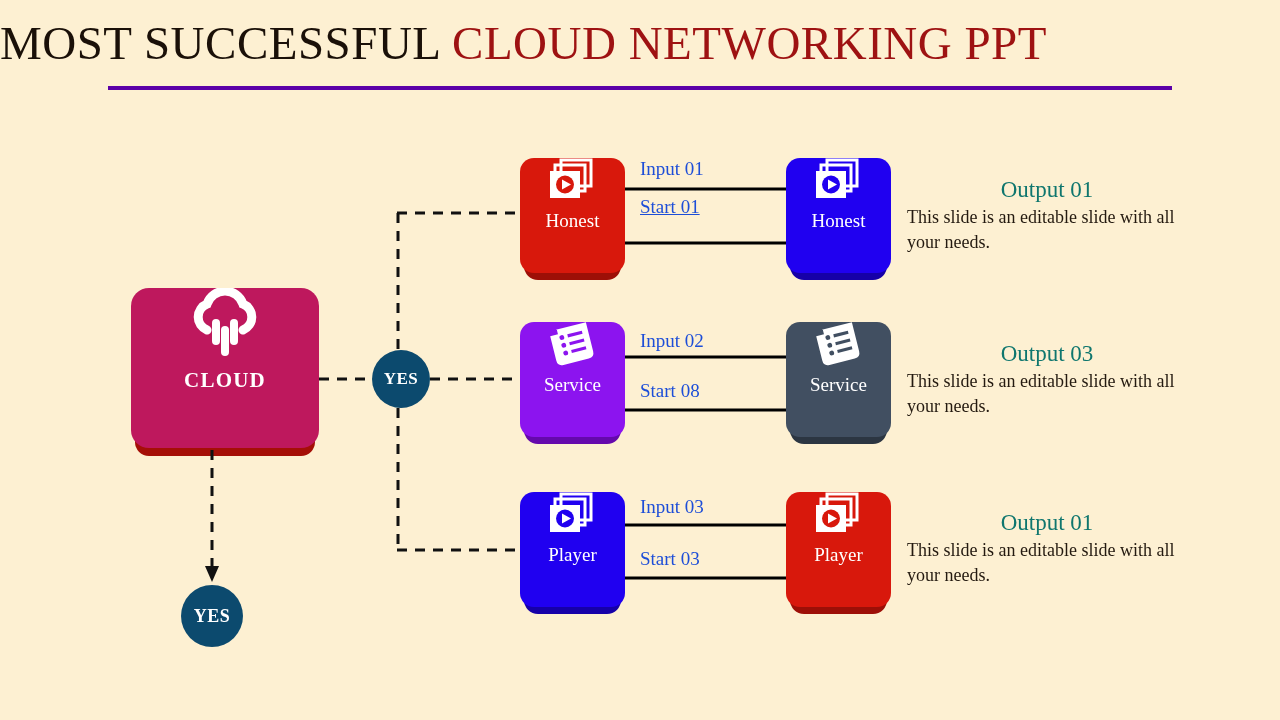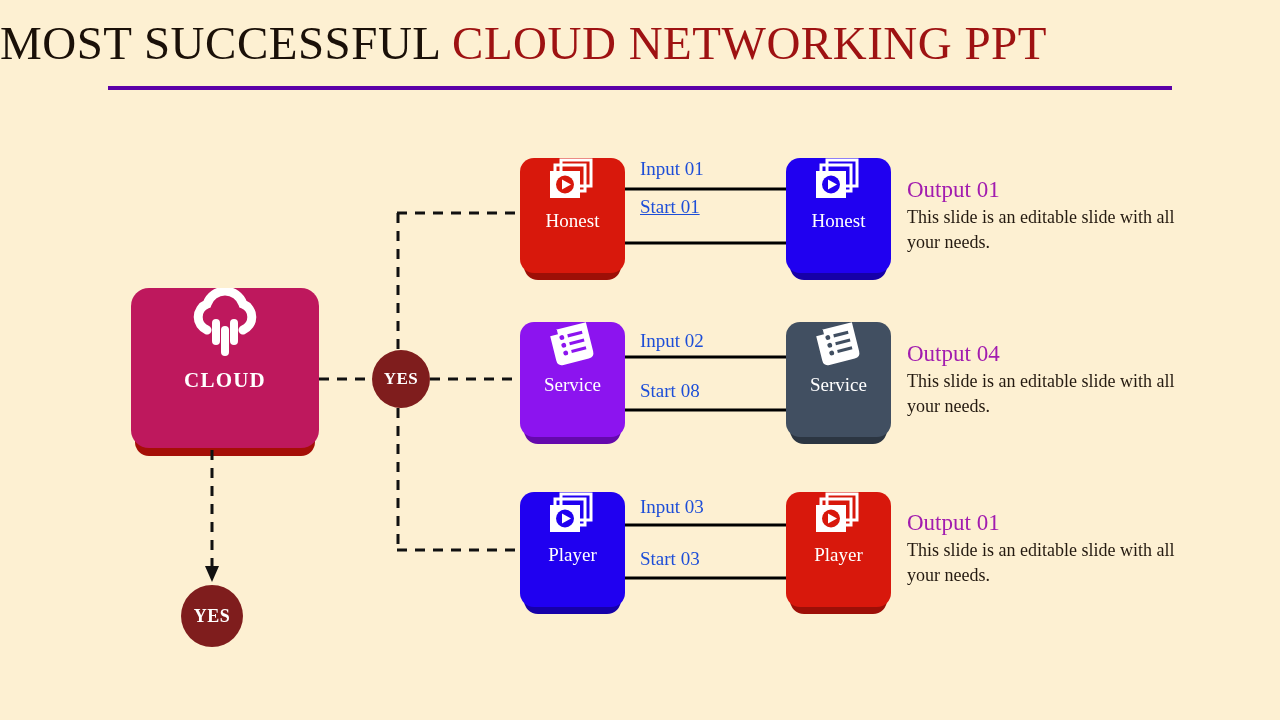--- a/index.html
+++ b/index.html
@@ -123,21 +123,21 @@
   .n-right-1 { left: 786px; top: 158px; }
   .n-mid-2   { left: 520px; top: 322px; }
   .n-right-2 { left: 786px; top: 322px; }
   .n-mid-3   { left: 520px; top: 492px; }
   .n-right-3 { left: 786px; top: 492px; }
 
   
   .yes {
     position: absolute;
     border-radius: 50%;
-    background: #7f1d1d;
+    background: #0c4a6e;
     color: #fff;
     display: flex;
     align-items: center;
     justify-content: center;
     font-weight: bold;
     font-family: "Liberation Serif", "DejaVu Serif", serif;
   }
   .yes-branch {
     left: 372px;
     top: 350px;
@@ -164,22 +164,23 @@
     font-family: "Liberation Serif", "DejaVu Serif", serif;
   }
 
   
   .output {
     position: absolute;
     width: 280px;
   }
   .output .out-title {
     font-size: 23px;
-    color: #a21caf;
+    color: #0f766e;
     line-height: 1.12;
+    text-align: center;
   }
   .output .out-desc {
     font-size: 18px;
     color: #241a10;
     line-height: 1.4;
     margin-top: 2px;
   }
   .o-1 { left: 907px; top: 177px; }
   .o-2 { left: 907px; top: 341px; }
   .o-3 { left: 907px; top: 510px; }
@@ -307,21 +308,21 @@
         </g>
       </svg>
     </span>
     <span class="node-label">Service</span>
   </div>
 
   <div class="edge-label" style="left:640px; top:330px;">Input 02</div>
   <div class="edge-label" style="left:640px; top:380px;">Start 08</div>
 
   <div class="output o-2">
-    <div class="out-title">Output 04</div>
+    <div class="out-title">Output 03</div>
     <div class="out-desc">This slide is an editable slide with all your needs.</div>
   </div>
 
   <div class="node mid-node n-mid-3 c-blue">
     <span class="shadow"></span>
     <span class="icon">
       <svg width="52" height="46" viewBox="0 0 52 46" xmlns="http://www.w3.org/2000/svg">
         <rect x="14" y="2" width="30" height="26" fill="none" stroke="#ffffff" stroke-width="3"></rect>
         <rect x="8" y="7" width="30" height="26" fill="none" stroke="#ffffff" stroke-width="3"></rect>
         <rect x="3" y="13" width="30" height="27" fill="#ffffff"></rect>

